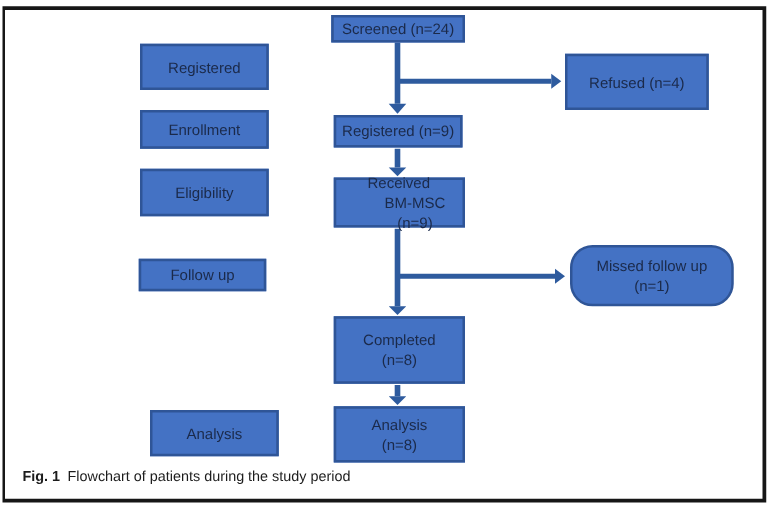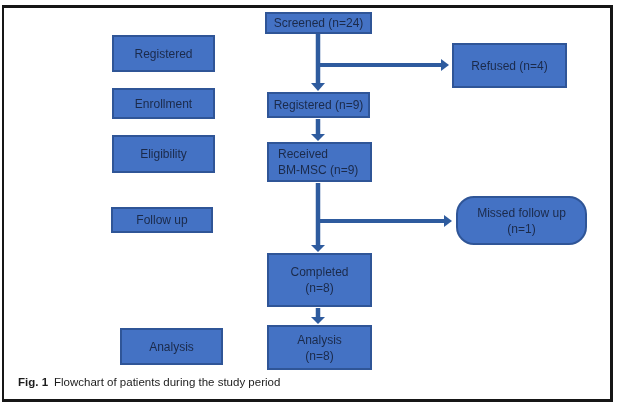--- a/index.html
+++ b/index.html
@@ -17,21 +17,21 @@
   .node {
     position:absolute; box-sizing:border-box;
     background:var(--box-fill,#4472c4);
     border:2px solid var(--box-border,#2f5597);
     color:var(--box-text,#1b2a4a);
     font-size:12px; line-height:16px;
     display:flex; flex-direction:column; align-items:center; justify-content:center;
     text-align:center; z-index:2;
   }
   .node span { display:block; }
-  .node.left-align { align-items:flex-start; text-align:left; padding-left:9px; }
+  .node.left-align { align-items:flex-start; text-align:center; padding-left:25px; }
 
   
   .pos-screened   { left:265px; top:12px;  width:107px; height:22px; }
   .pos-registered { left:267px; top:92px;  width:103px; height:26px; }
   .pos-received   { left:267px; top:142px; width:105px; height:40px; }
   .pos-completed  { left:267px; top:253px; width:105px; height:54px; }
   .pos-analysis-f { left:267px; top:325px; width:105px; height:45px; }
   
   .pos-eligibility  { left:112px; top:35px;  width:103px; height:37px; }
   .pos-enrollment   { left:112px; top:88px;  width:103px; height:31px; }

